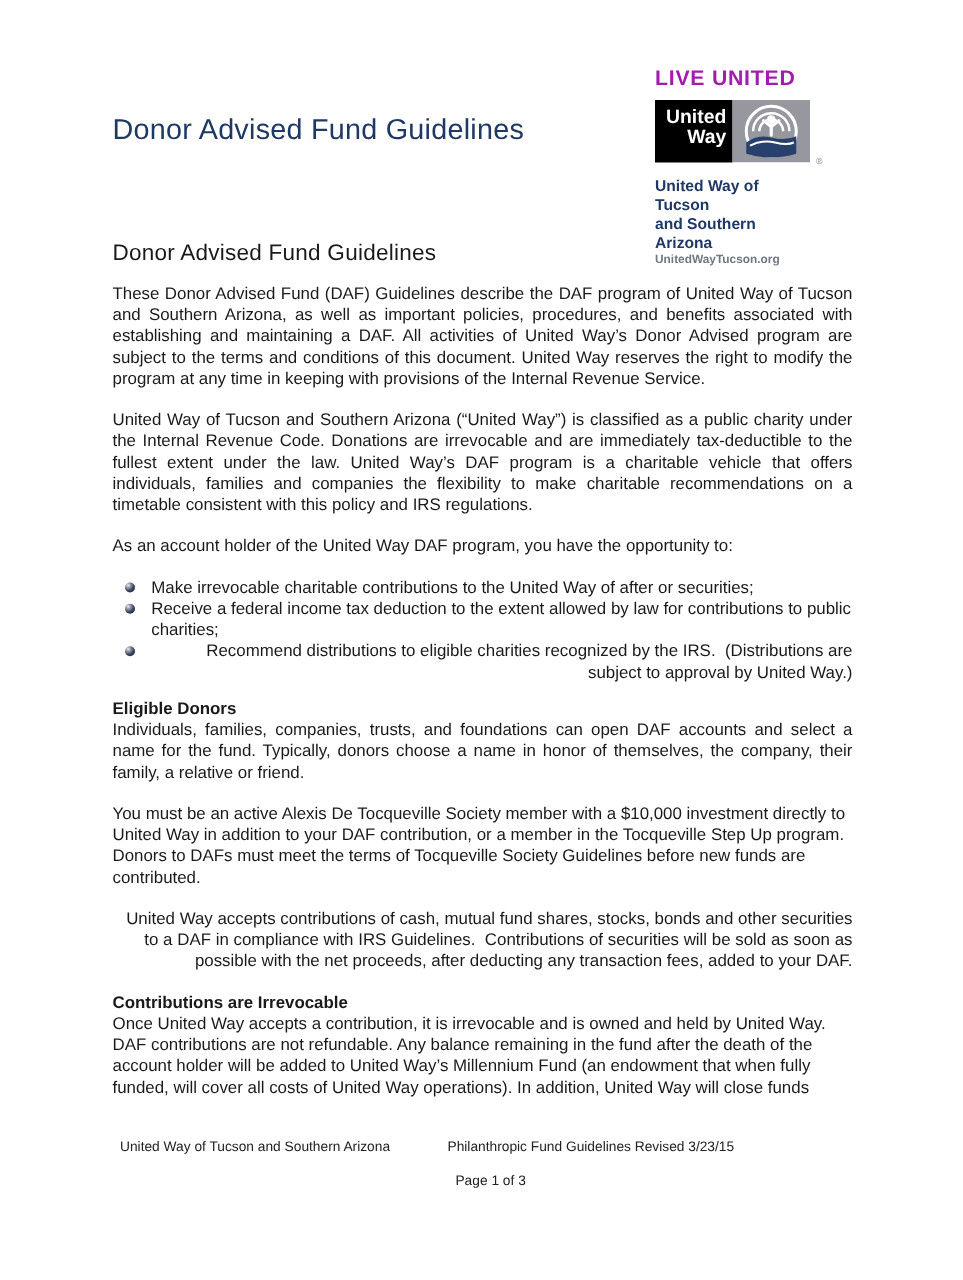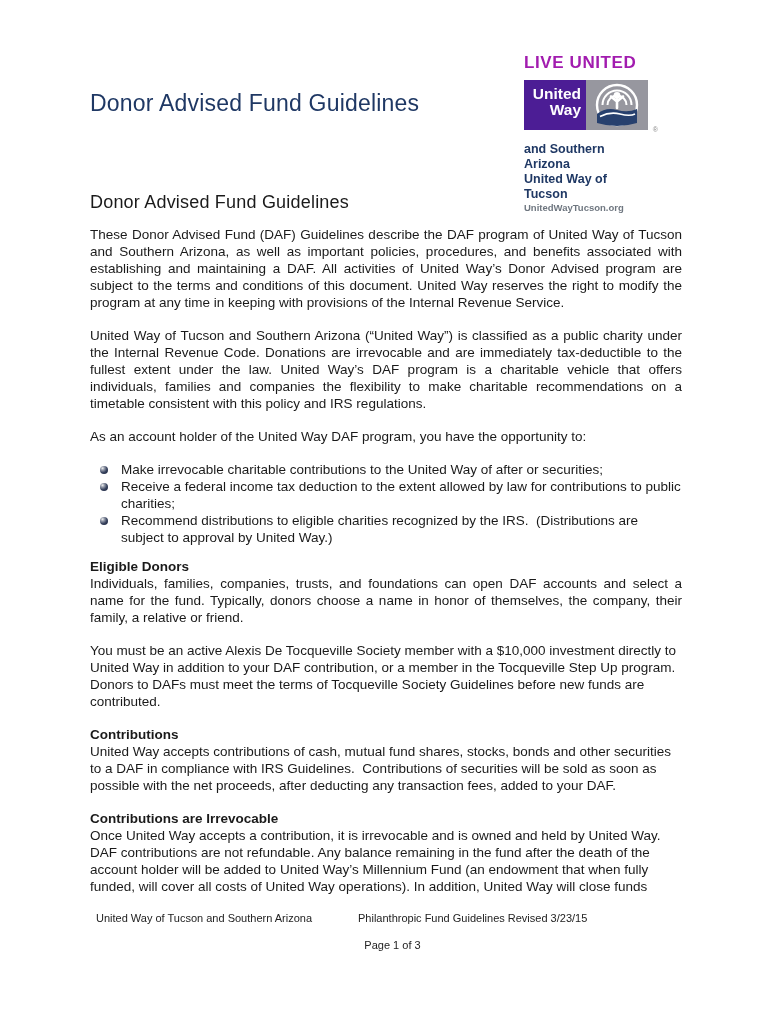--- a/index.html
+++ b/index.html
@@ -17,21 +17,21 @@
     font-size:23px;font-weight:400;color:#1f3864;
     letter-spacing:0.2px;
   }
   .logo-block{position:absolute;left:524px;top:53px;width:126px;}
   .live-united{
     font-size:17px;font-weight:800;color:#a21caf;
     letter-spacing:0.6px;white-space:nowrap;
   }
   .logo-lockup{display:flex;margin-top:7px;position:relative;}
   .logo-wordbox{
-    width:62px;height:50px;background:#4c1d95;
+    width:62px;height:50px;background:#000000;
     color:#ffffff;font-weight:700;font-size:15.5px;line-height:16px;
     text-align:right;padding:6px 5px 0 0;box-sizing:border-box;
   }
   .logo-iconbox{width:62px;height:50px;}
   .reg-mark{
     position:absolute;right:-8px;bottom:-3px;
     font-size:7px;color:#8a8a8a;
   }
   .org-name{
     margin-top:12px;
@@ -43,21 +43,21 @@
     position:absolute;left:90px;top:194px;width:592px;
     font-size:13.5px;line-height:17px;
   }
   .main h2{
     font-size:18px;font-weight:400;color:#1a1a1a;
     margin:0 0 15px 0;letter-spacing:0.2px;
   }
   .main h3{font-size:13.5px;font-weight:700;margin:0;}
   .main p{margin:0 0 16px 0;}
   .just{text-align:justify;}
-  .keepsp{white-space:pre-wrap;}
+  .keepsp{white-space:pre-wrap;text-align:right;}
   .em{}
   .bullets{margin:0 0 12px 0;}
   .bullet-row{display:flex;align-items:flex-start;padding-left:10px;}
   .ball{
     flex:0 0 auto;width:8px;height:8px;border-radius:50%;
     margin:5px 13px 0 0;
     background:radial-gradient(circle at 32% 28%, #f2f2f2 0%, #9aa0ae 22%, #3a4560 55%, #0d1530 100%);
   }
   
   .footer{
@@ -91,22 +91,22 @@
           <path d="M21.5 25 A9.5 9.5 0 0 1 40.5 25" fill="none" stroke="#ffffff" stroke-width="2"></path>
           <circle cx="31" cy="15.5" r="3.4" fill="#ffffff"></circle>
           <path d="M31 19.5 L31 28 M31 21.5 L25 16.5 M31 21.5 L37 16.5" fill="none" stroke="#ffffff" stroke-width="2.6" stroke-linecap="round"></path>
           <path d="M11 34 Q20 27 31 30 Q42 33 51 29 L51 43 Q31 49 11 43 Z" fill="#27406e"></path>
           <path d="M14 36.5 Q24 31.5 34 34 Q44 36.5 49 34" fill="none" stroke="#ffffff" stroke-width="1.6"></path>
         </svg>
       </div>
       <span class="reg-mark">®</span>
     </div>
     <div class="org-name">
+      <div>United Way of Tucson</div>
       <div>and Southern Arizona</div>
-      <div>United Way of Tucson</div>
     </div>
     <div class="site-url">UnitedWayTucson.org</div>
   </div>
 
   <div class="main">
     <h2>Donor Advised Fund Guidelines</h2>
 
     <p class="just">These Donor Advised Fund (DAF) Guidelines describe the DAF program of United Way of Tucson and Southern Arizona, as well as important policies, procedures, and benefits associated with establishing and maintaining a DAF. All activities of United Way’s Donor Advised program are subject to the terms and conditions of this document. United Way reserves the right to modify the program at any time in keeping with provisions of the Internal Revenue Service.</p>
 
     <p class="just"><span>United Way of Tucson and Southern Arizona (“United Way”) is classified as a public charity under the Internal Revenue Code. Donations are irrevocable and are </span><span class="em">immediately</span><span> tax-deductible to the fullest extent under the law. United Way’s DAF program is a charitable vehicle that offers individuals, families and companies the flexibility to make charitable recommendations on a timetable consistent with this policy and IRS regulations.</span></p>
@@ -125,21 +125,20 @@
       <div class="bullet-row">
         <span class="ball"></span>
         <span class="keepsp">Recommend distributions to eligible charities recognized by the IRS.  (Distributions are subject to approval by United Way.)</span>
       </div>
     </div>
 
     <h3>Eligible Donors</h3>
     <p class="just">Individuals, families, companies, trusts, and foundations can open DAF accounts and select a name for the fund. Typically, donors choose a name in honor of themselves, the company, their family, a relative or friend.</p>
     <p>You must be an active Alexis De Tocqueville Society member with a $10,000 investment directly to United Way in addition to your DAF contribution, or a member in the Tocqueville Step Up program. Donors to DAFs must meet the terms of Tocqueville Society Guidelines before new funds are contributed.</p>
 
-    <h3>Contributions</h3>
     <p class="keepsp">United Way accepts contributions of cash, mutual fund shares, stocks, bonds and other securities to a DAF in compliance with IRS Guidelines.  Contributions of securities will be sold as soon as possible with the net proceeds, after deducting any transaction fees, added to your DAF.</p>
 
     <h3>Contributions are Irrevocable</h3>
     <p><span>Once United Way accepts a contribution, it is irrevocable and is owned and held by United Way. </span><span class="em">DAF contributions are not refundable.</span><span> Any balance remaining in the fund after the death of the account holder will be added to United Way’s Millennium Fund (an endowment that when fully funded, will cover all costs of United Way operations). In addition, United Way will close funds</span></p>
   </div>
 
   <div class="footer">
     <div class="footer-row1">
       <span class="footer-left">United Way of Tucson and Southern Arizona</span>
       <span class="footer-center">Philanthropic Fund Guidelines Revised 3/23/15</span>

